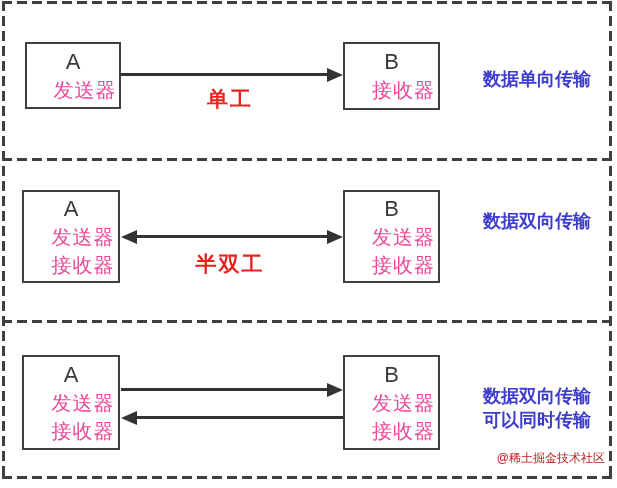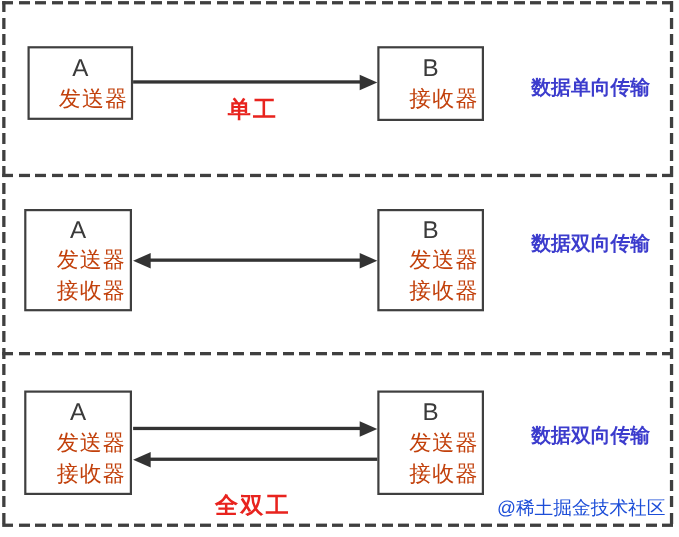--- a/index.html
+++ b/index.html
@@ -29,21 +29,21 @@
     border: 2px solid #3f3f3f;
     background: #ffffff;
     color: #3a3a3a;
     text-align: center;
     display: flex;
     flex-direction: column;
     justify-content: center;
     box-sizing: border-box;
   }
   .box-title { font-size: 22px; line-height: 28px; color: #3a3a3a; }
-  .box-line  { font-size: 20px; line-height: 28px; color: #c2410c; letter-spacing: 1px; margin-left: 24px; }
+  .box-line  { font-size: 20px; line-height: 28px; color: #ec4899; letter-spacing: 1px; margin-left: 24px; }
   
   .arrow { position: absolute; height: 3px; background: #333333; }
   .head {
     position: absolute;
     width: 0; height: 0;
     border-top: 7px solid transparent;
     border-bottom: 7px solid transparent;
     top: -5px;
   }
   .head-right { right: -15px; border-left: 16px solid #333333; }
@@ -67,22 +67,22 @@
     color: #3c3ccd;
     font-size: 18px;
     font-weight: bold;
     line-height: 24px;
   }
   .watermark {
     position: absolute;
     left: 440px;
     width: 165px;
     text-align: right;
-    color: #1d4ed8;
-    font-size: 17px;
+    color: #b91c1c;
+    font-size: 12px;
   }
 </style>
 </head>
 <body>
 
 <div id="canvas">
 
   <div class="dash-h" style="left:2px; top:1px; width:612px;"></div>
   <div class="dash-h" style="left:2px; top:158px; width:612px;"></div>
   <div class="dash-h" style="left:2px; top:320px; width:612px;"></div>
@@ -116,20 +116,21 @@
     </div>
     <div class="device-box" style="left:343px; top:31px; width:97px; height:93px;">
       <div class="box-title">B</div>
       <div class="box-line">发送器</div>
       <div class="box-line">接收器</div>
     </div>
     <div class="arrow" style="left:136px; top:76px; width:192px;">
       <span class="head head-left"></span>
       <span class="head head-right"></span>
     </div>
+    <div class="mode-label" style="top:91px;">半双工</div>
     <div class="desc" style="top:50px;">
       <div>数据双向传输</div>
     </div>
   </div>
 
   <div class="section" style="top:321px; height:159px;">
     <div class="device-box" style="left:22px; top:34px; width:98px; height:95px;">
       <div class="box-title">A</div>
       <div class="box-line">发送器</div>
       <div class="box-line">接收器</div>
@@ -138,20 +139,20 @@
       <div class="box-title">B</div>
       <div class="box-line">发送器</div>
       <div class="box-line">接收器</div>
     </div>
     <div class="arrow" style="left:121px; top:67px; width:207px;">
       <span class="head head-right"></span>
     </div>
     <div class="arrow" style="left:136px; top:95px; width:207px;">
       <span class="head head-left"></span>
     </div>
-    <div class="mode-label" style="top:124px;">全双工</div>
     <div class="desc" style="top:63px;">
       <div>数据双向传输</div>
+      <div>可以同时传输</div>
     </div>
     <div class="watermark" style="top:129px;">@稀土掘金技术社区</div>
   </div>
 
 </div>
 
 </body></html>

